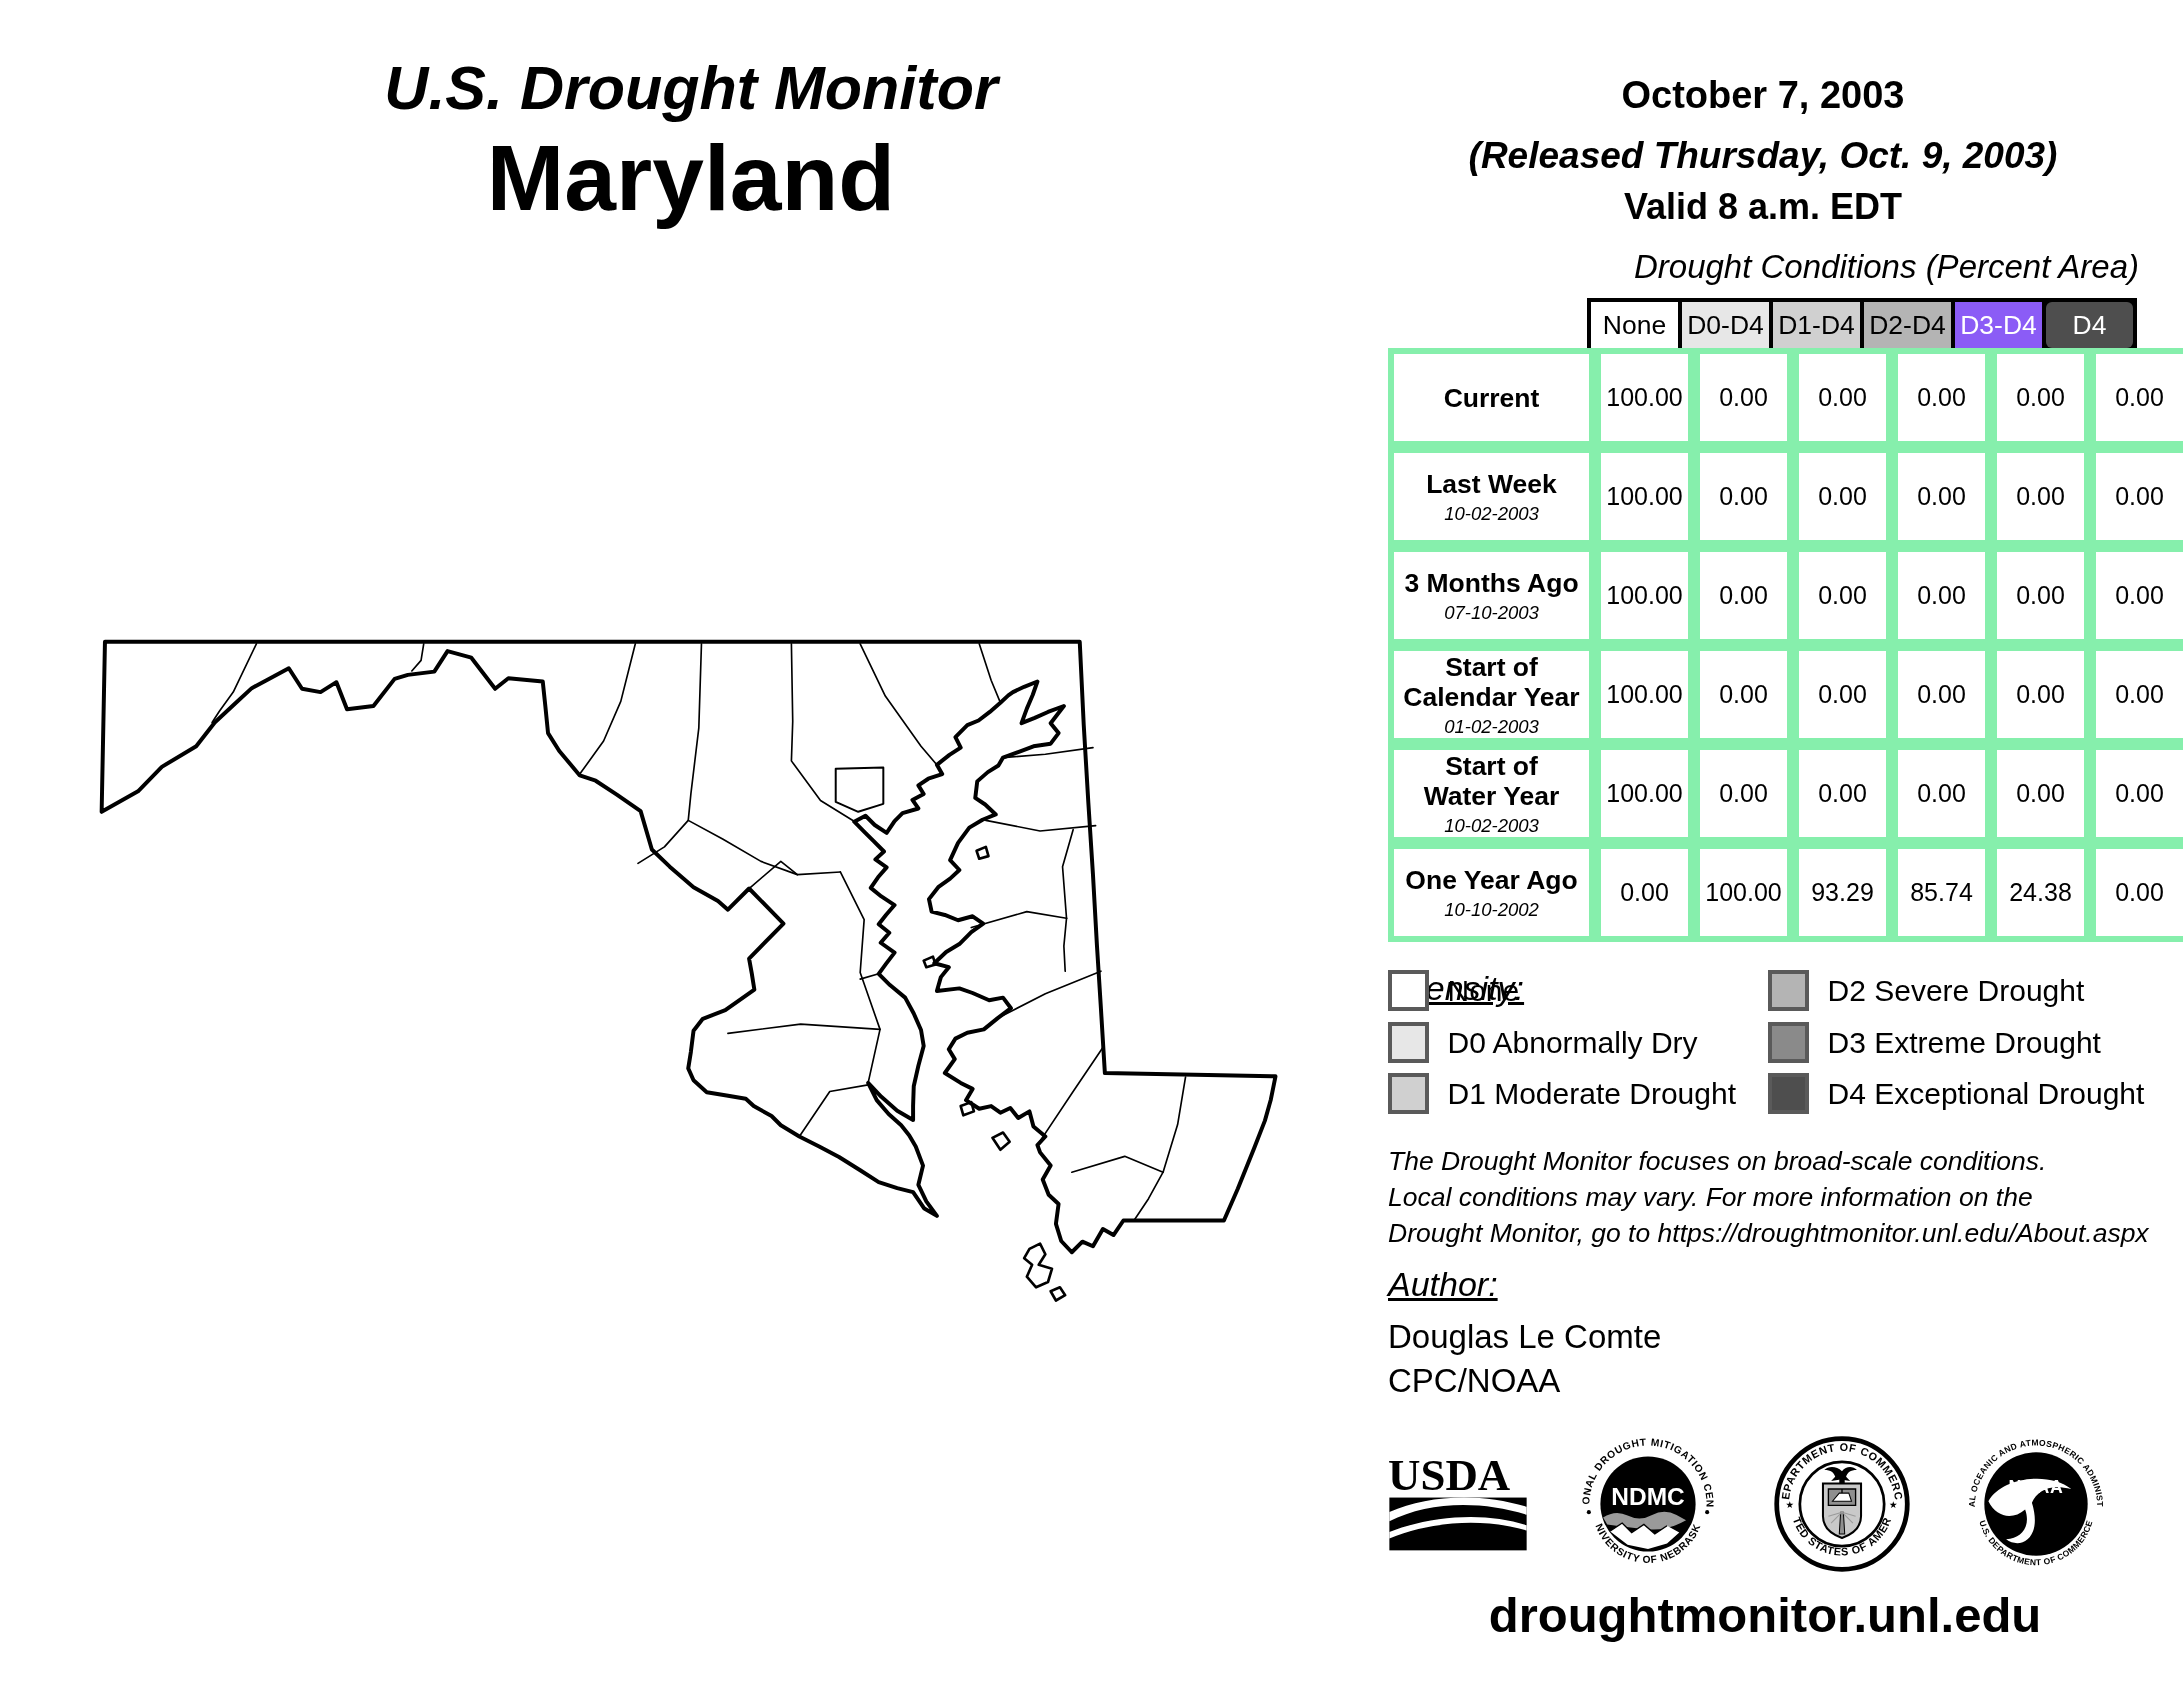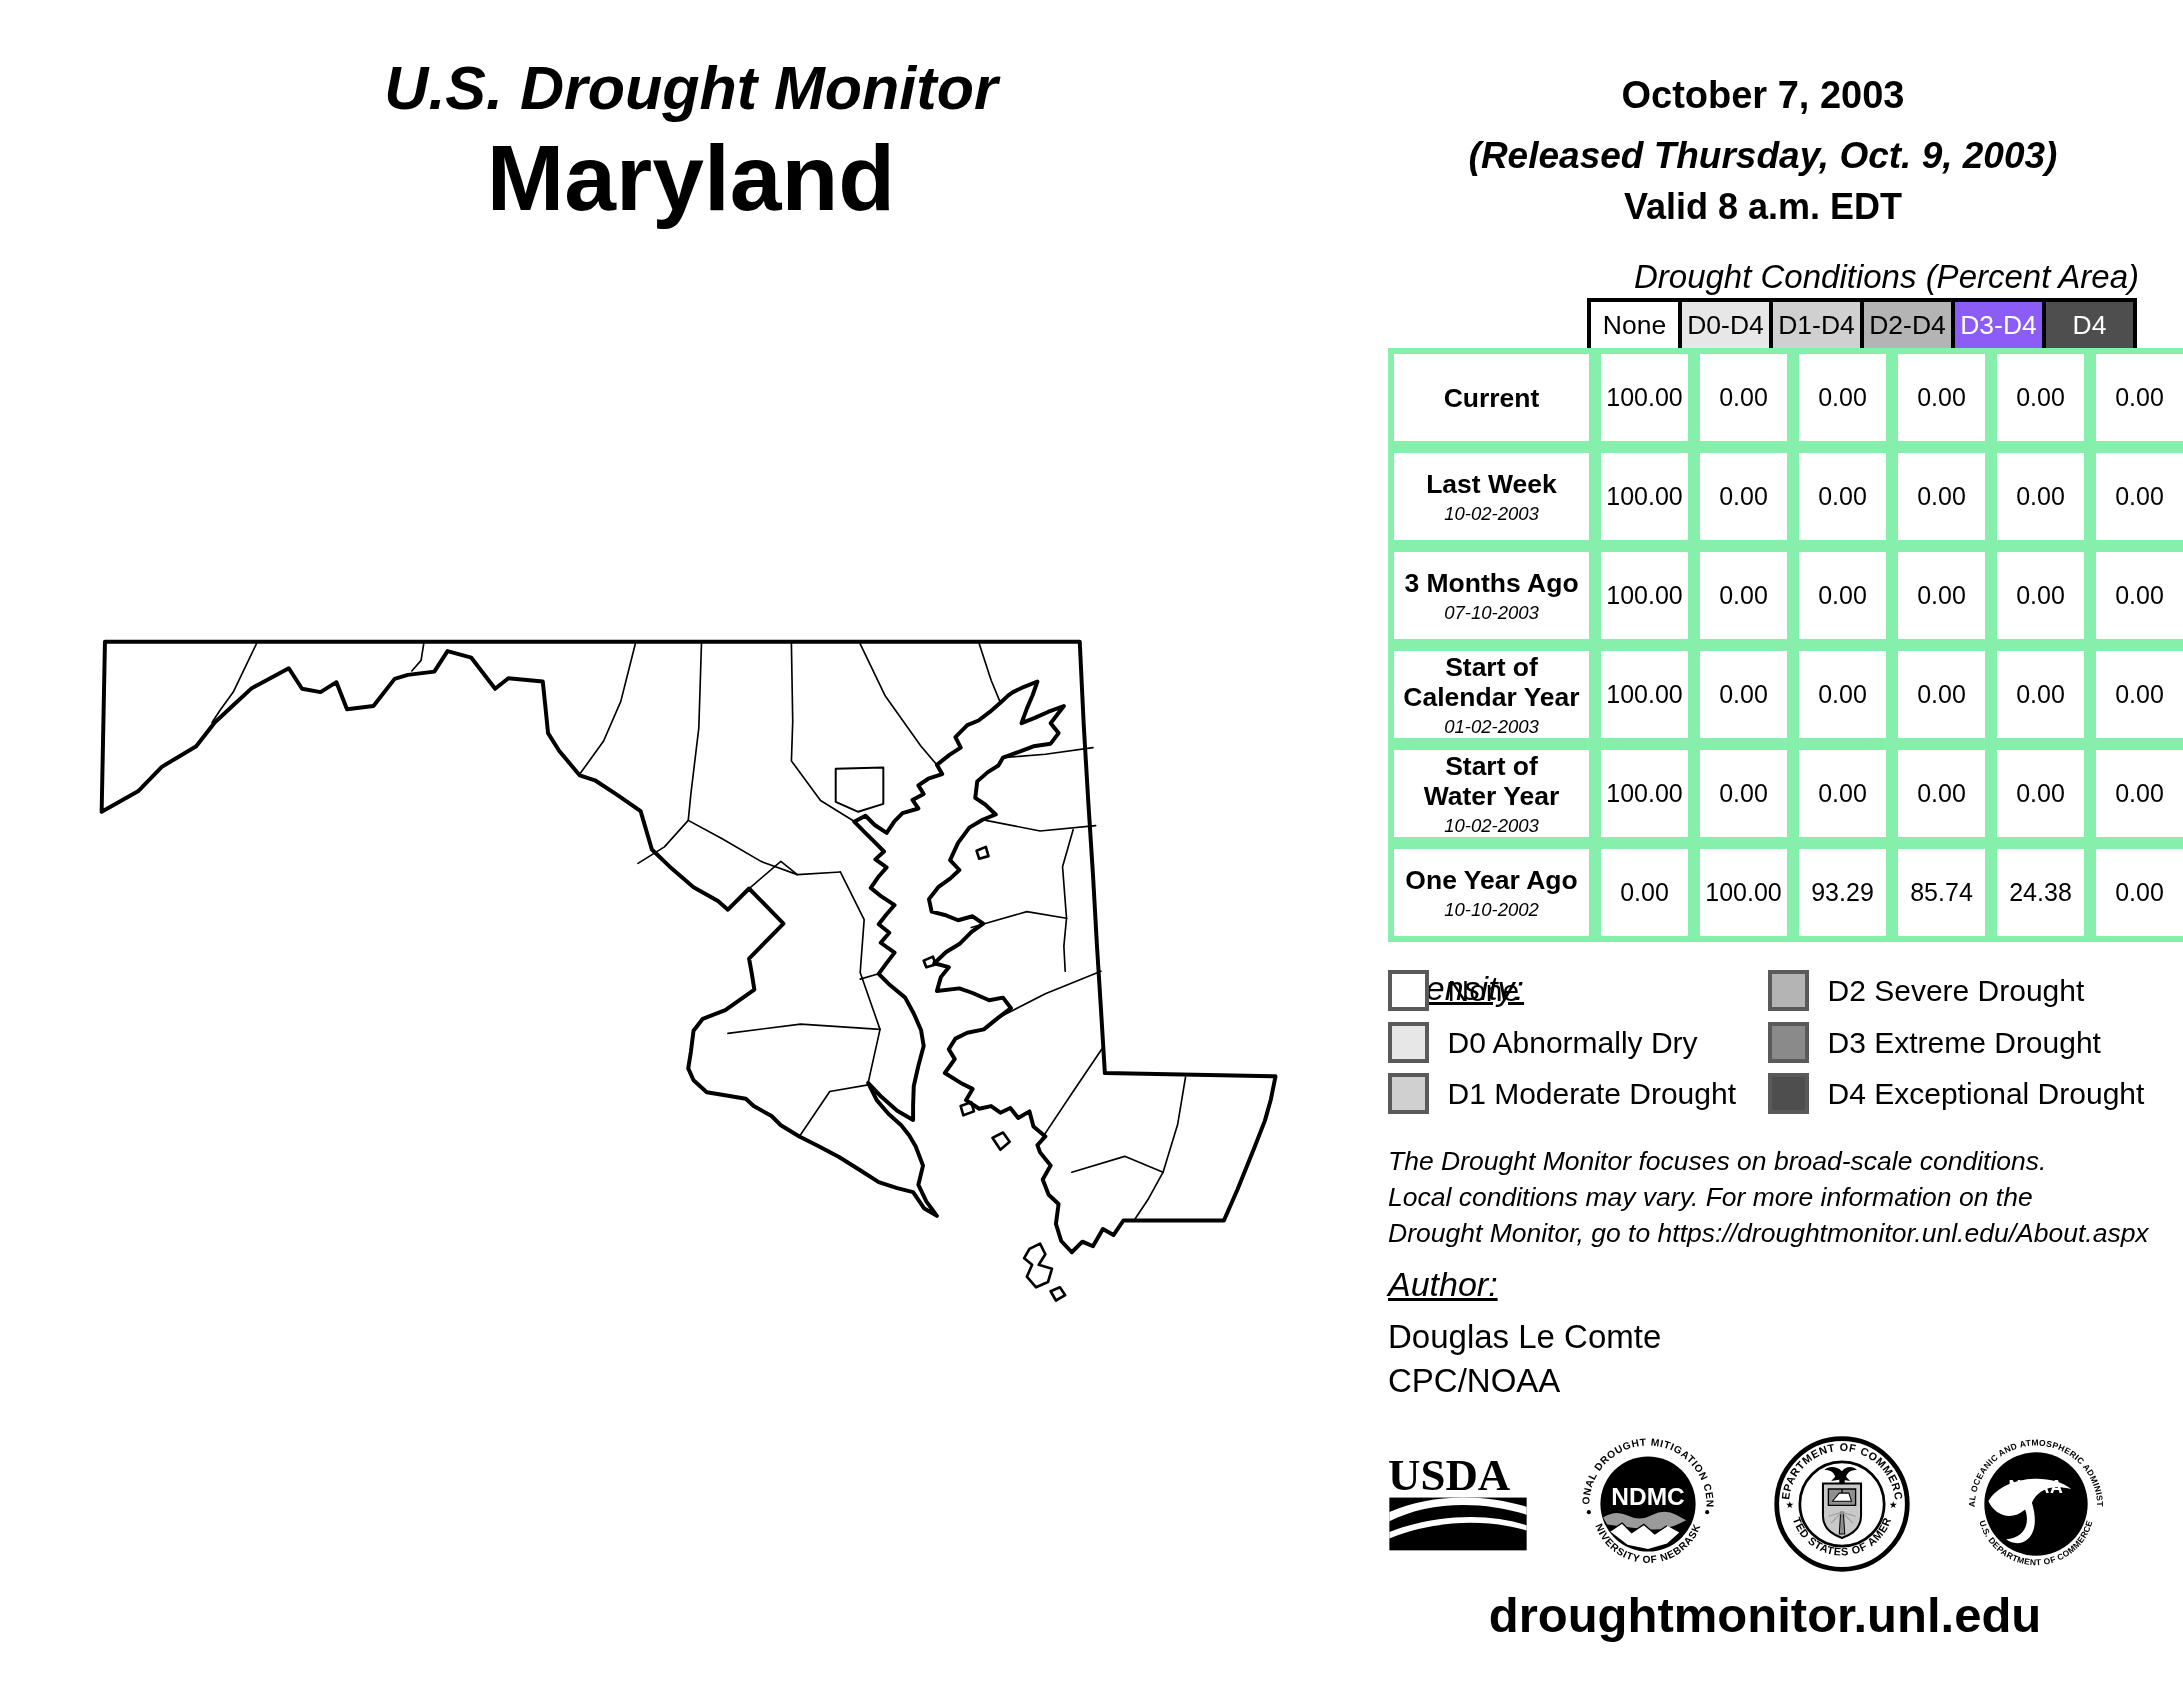--- a/index.html
+++ b/index.html
@@ -11,21 +11,21 @@
   #title-block{left:327px;top:52px;width:728px;text-align:center;}
   #title-line1{font-size:61px;font-weight:bold;font-style:italic;line-height:73px;white-space:nowrap;}
   #title-line2{font-size:93px;font-weight:bold;line-height:106px;white-space:nowrap;}
 
   #date-block{left:1432px;top:61px;width:662px;text-align:center;}
   #date-main{font-size:38px;font-weight:bold;line-height:69px;white-space:nowrap;}
   #date-released{font-size:37px;font-weight:bold;font-style:italic;line-height:52px;white-space:nowrap;}
   #date-valid{font-size:36px;font-weight:bold;line-height:50px;white-space:nowrap;}
 
   
-  #table-title{left:1388px;top:258px;width:751px;text-align:right;
+  #table-title{left:1388px;top:248px;width:751px;text-align:right;
                font-size:33px;font-style:italic;white-space:nowrap;}
   #dm-header{left:1587px;top:298px;display:grid;grid-template-columns:repeat(6,87px);
              grid-auto-rows:46px;gap:4px;background:#000;padding:4px 4px 0 4px;}
   #dm-body{left:1388px;top:348px;display:grid;grid-template-columns:195px repeat(6,87px);
            grid-auto-rows:87px;gap:12px;background:#86efac;padding:6px;}
   .cell{background:#fff;display:flex;flex-direction:column;align-items:center;justify-content:center;}
   .hdr{font-size:26.5px;}
   .hdr.light{color:#fff;}
   .val{font-size:25px;}
   .rowlab{font-weight:bold;font-size:26.5px;line-height:30px;text-align:center;}
@@ -142,21 +142,21 @@
   </svg>
 
   <div class="abs" id="table-title">Drought Conditions (Percent Area)</div>
 
   <div class="abs" id="dm-header">
     <div class="cell hdr" style="background-color: rgb(255, 255, 255);">None</div>
     <div class="cell hdr" style="background-color: rgb(231, 231, 231);">D0-D4</div>
     <div class="cell hdr" style="background-color: rgb(208, 208, 208);">D1-D4</div>
     <div class="cell hdr" style="background-color: rgb(180, 180, 180);">D2-D4</div>
     <div class="cell hdr light" style="background-color: #8b5cf6;">D3-D4</div>
-    <div class="cell hdr light" style="background-color: rgb(78, 78, 78);">D4</div>
+    <div class="cell hdr light" style="background-color: rgb(78, 78, 78); border-radius: 6px;">D4</div>
   </div>
 
   <div class="abs" id="dm-body">
 
     <div class="cell">
       <div class="rowlab">Current</div>
 
     </div>
     <div class="cell val">100.00</div>
     <div class="cell val">0.00</div>

